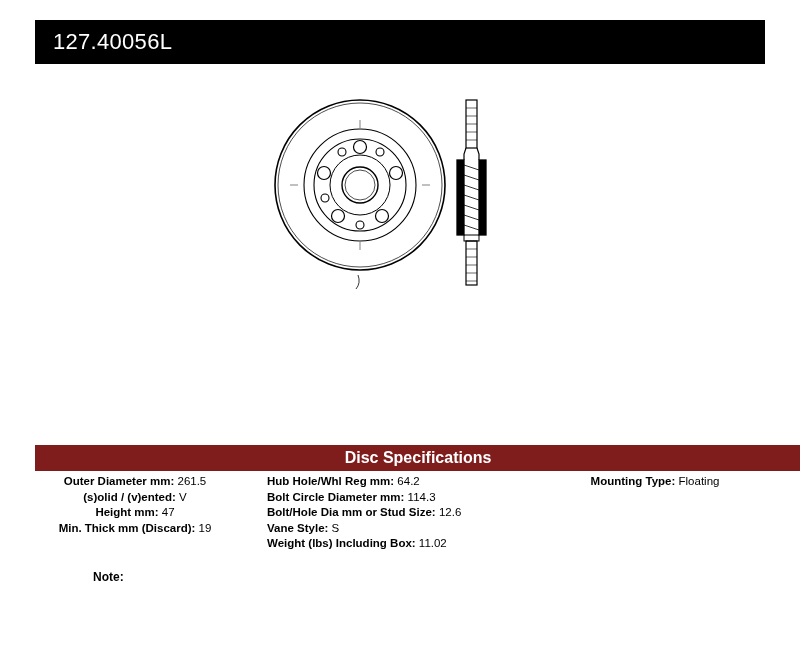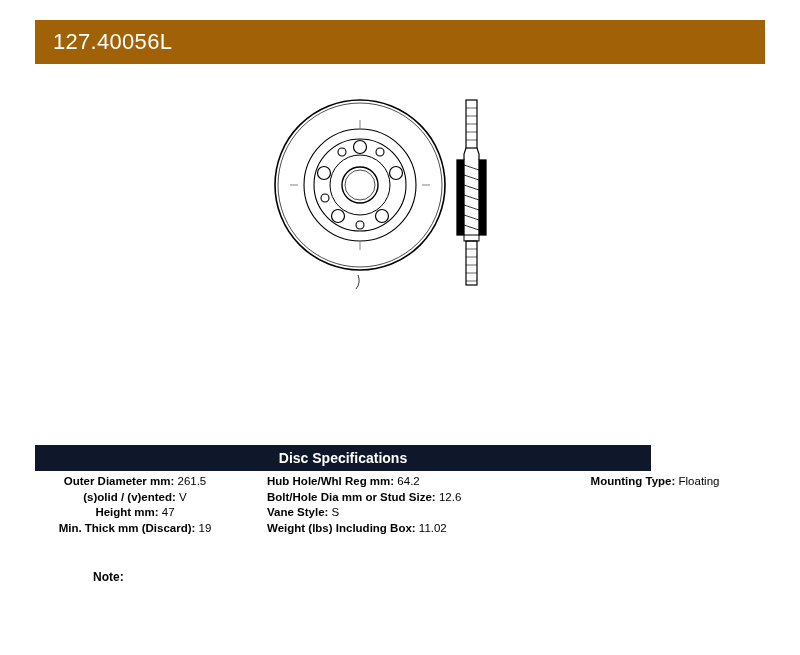--- a/index.html
+++ b/index.html
@@ -16,21 +16,21 @@
     overflow: hidden;
   }
 
   
   .header-bar {
     position: absolute;
     left: 35px;
     top: 20px;
     width: 730px;
     height: 44px;
-    background: #a16207;
+    background: #000000;
     display: flex;
     align-items: center;
     justify-content: space-between;
     box-sizing: border-box;
     padding: 0 18px;
   }
   .part-number {
     color: #ffffff;
     font-size: 22px;
     font-weight: normal;
@@ -52,25 +52,25 @@
     top: 80px;
     width: 320px;
     height: 220px;
   }
 
   
   .spec-header {
     position: absolute;
     left: 35px;
     top: 445px;
-    width: 616px;
+    width: 766px;
     height: 26px;
-    background: #0f172a;
+    background: #7f1d1d;
     color: #ffffff;
-    font-size: 14px;
+    font-size: 16px;
     font-weight: bold;
     display: flex;
     align-items: center;
     justify-content: center;
     box-sizing: border-box;
   }
 
   .spec-columns {
     position: absolute;
     left: 35px;
@@ -207,20 +207,24 @@
       <span class="val">19</span>
     </div>
   </div>
 
   <div class="col col-mid">
     <div class="spec-line">
       <span class="lbl">Hub Hole/Whl Reg mm:</span>
       <span class="val">64.2</span>
     </div>
     <div class="spec-line">
+      <span class="lbl">Bolt Circle Diameter mm:</span>
+      <span class="val">114.3</span>
+    </div>
+    <div class="spec-line">
       <span class="lbl">Bolt/Hole Dia mm or Stud Size:</span>
       <span class="val">12.6</span>
     </div>
     <div class="spec-line">
       <span class="lbl">Vane Style:</span>
       <span class="val">S</span>
     </div>
     <div class="spec-line">
       <span class="lbl">Weight (lbs) Including Box:</span>
       <span class="val">11.02</span>

